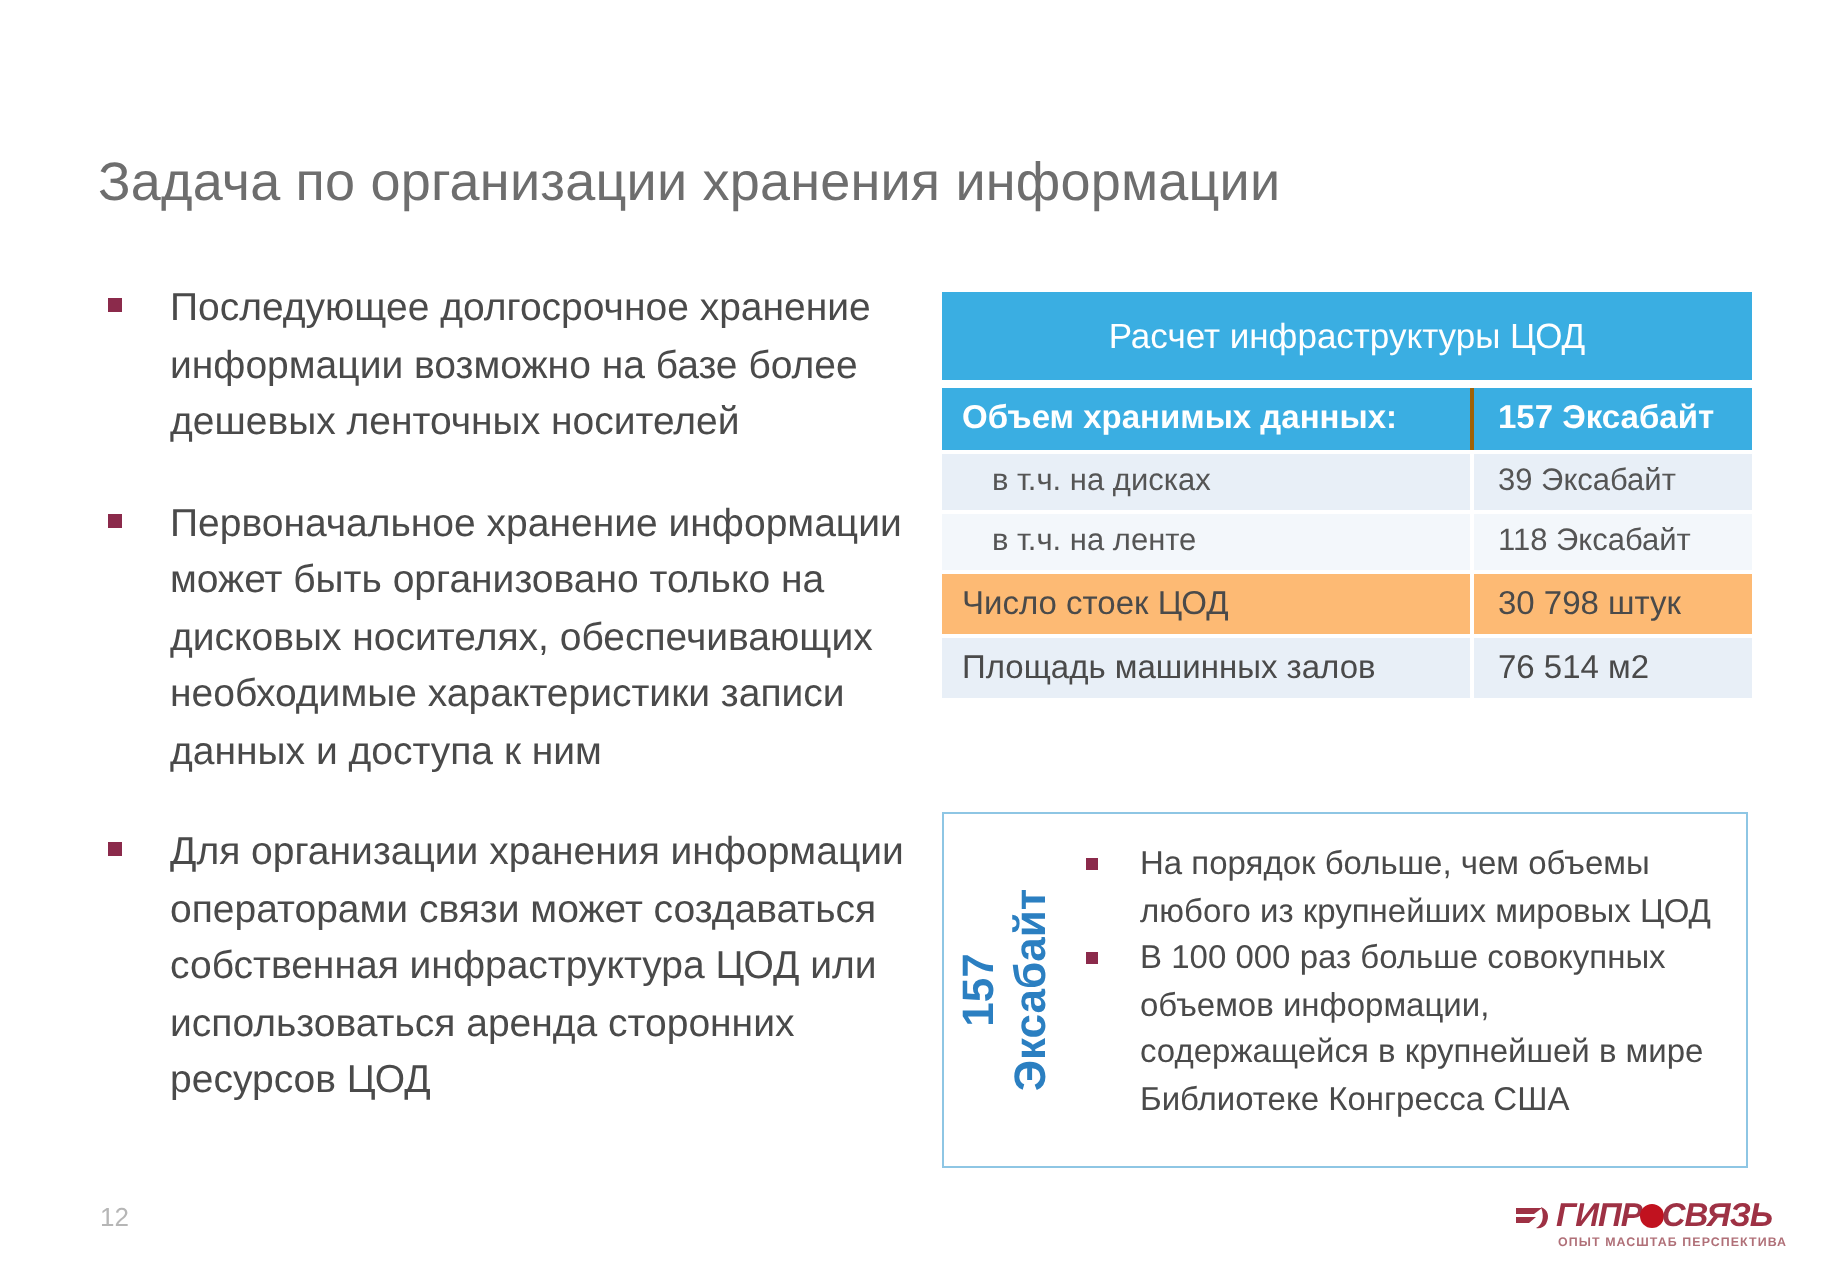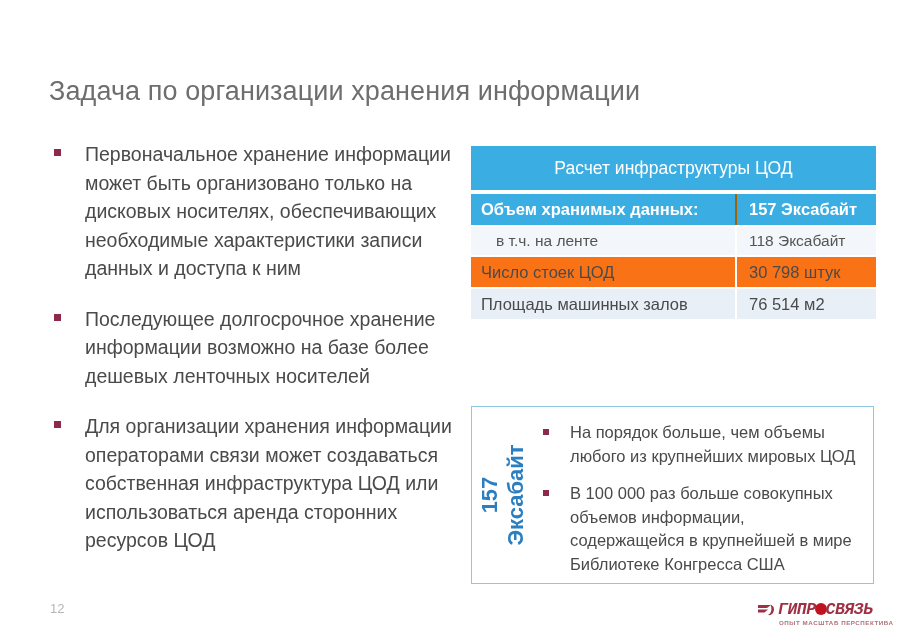--- a/index.html
+++ b/index.html
@@ -117,21 +117,21 @@
     font-size: 15.5px;
     color: #555555;
     height: 28px;
   }
   .row-sub td.cell-label { padding-left: 25px; }
   .row-sub td.cell-value { padding-left: 12px; border-left: 2px solid #ffffff; }
 
   .row-sub.alt td { background: #f3f7fb; }
 
   .row-main td {
-    background: #f97316;
+    background: #fdba74;
     height: 30px;
   }
   .row-main.alt td { background: #e8eff7; margin-left: 43px; }
   .row-main td.cell-label { padding-left: 10px; }
   .row-main td.cell-value { padding-left: 12px; border-left: 2px solid #ffffff; }
 
   .calc-grid tr td { border-bottom: 2px solid #ffffff; }
   .calc-grid tr:last-child td { border-bottom: none; }
 
   
@@ -168,21 +168,20 @@
 
   .callout-bullets {
     position: absolute;
     left: 68px;
     top: 14px;
     width: 320px;
   }
   .cb-row {
     position: relative;
     padding-left: 30px;
-    margin-bottom: 14px;
   }
   .cb-row:last-child { margin-bottom: 16px; }
   .cb-mark {
     position: absolute;
     left: 3px;
     top: 8px;
     width: 6px;
     height: 6px;
     background: #8b2a4b;
   }
@@ -217,21 +216,21 @@
     letter-spacing: -0.5px;
     line-height: 17px;
     white-space: nowrap;
     color: #9e3144;
   }
   .logo-mark {
     display: inline-block;
     vertical-align: middle;
     margin-right: 1px;
   }
-  .logo-word-a { color: #9e3144; font-family: Liberation Mono, monospace; }
+  .logo-word-a { color: #9e3144; }
   .logo-o {
     display: inline-block;
     width: 12px;
     height: 12px;
     border-radius: 50%;
     background: #c1121f;
     vertical-align: -1px;
     margin: 0 -1px;
   }
   .logo-tag {
@@ -249,26 +248,26 @@
 <body>
 
 <div class="slide">
 
   <h1 class="slide-title">Задача по организации хранения информации</h1>
 
   <div class="bullets-left">
 
     <div class="bullet-row">
       <span class="bullet-mark"></span>
-      <span class="bullet-text">Первоначальное хранение информации может быть организовано только на дисковых носителях, обеспечивающих необходимые характеристики записи данных и доступа к ним</span>
+      <span class="bullet-text">Последующее долгосрочное хранение информации возможно на базе более дешевых ленточных носителей</span>
     </div>
 
     <div class="bullet-row">
       <span class="bullet-mark"></span>
-      <span class="bullet-text">Последующее долгосрочное хранение информации возможно на базе более дешевых ленточных носителей</span>
+      <span class="bullet-text">Первоначальное хранение информации может быть организовано только на дисковых носителях, обеспечивающих необходимые характеристики записи данных и доступа к ним</span>
     </div>
 
     <div class="bullet-row">
       <span class="bullet-mark"></span>
       <span class="bullet-text">Для организации хранения информации операторами связи может создаваться собственная инфраструктура ЦОД или использоваться аренда сторонних ресурсов ЦОД</span>
     </div>
 
   </div>
 
   <div class="calc-table">
@@ -279,20 +278,24 @@
 
     <table class="calc-grid">
       <colgroup>
         <col class="c-label">
         <col class="c-value">
       </colgroup>
       <tbody>
         <tr class="row-head">
           <td class="cell-label">Объем хранимых данных:</td>
           <td class="cell-value">157 Эксабайт</td>
+        </tr>
+        <tr class="row-sub">
+          <td class="cell-label">в т.ч. на дисках</td>
+          <td class="cell-value">39 Эксабайт</td>
         </tr>
         <tr class="row-sub alt">
           <td class="cell-label">в т.ч. на ленте</td>
           <td class="cell-value">118 Эксабайт</td>
         </tr>
         <tr class="row-main">
           <td class="cell-label">Число стоек ЦОД</td>
           <td class="cell-value">30 798 штук</td>
         </tr>
         <tr class="row-main alt">

